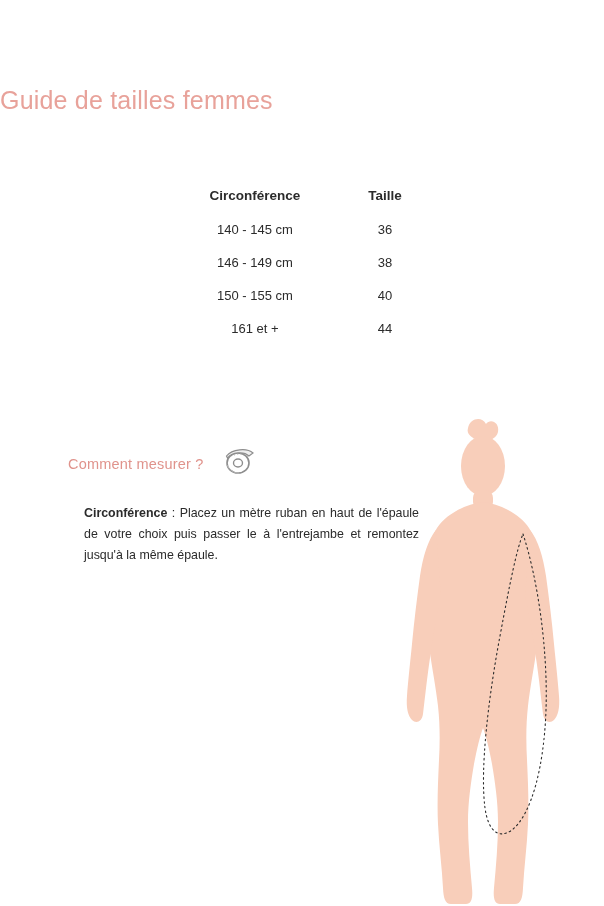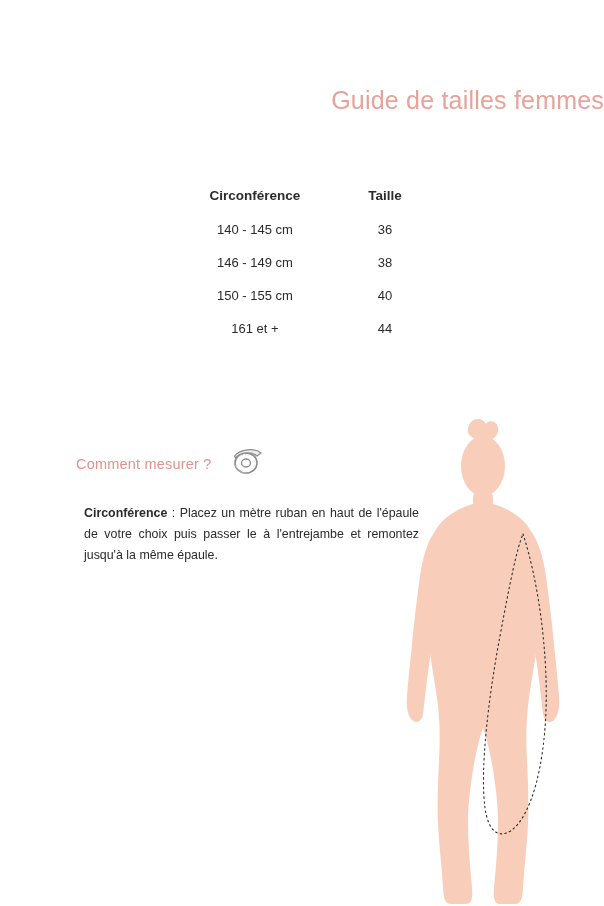--- a/index.html
+++ b/index.html
@@ -21,21 +21,21 @@
     width: 604px;
     height: 906px;
   }
 
   
   .title {
     position: absolute;
     top: 86px;
     left: 0;
     width: 604px;
-    text-align: right;
+    text-align: left;
     font-size: 25px;
     font-weight: 400;
     letter-spacing: 0.2px;
     color: #e8a29a;
   }
 
   
   .size-table {
     position: absolute;
     top: 188px;
@@ -61,21 +61,21 @@
     font-weight: normal;
     font-size: 13px;
   }
   .col-circ { width: 170px; }
   .col-size { width: 90px; }
 
   
   .howto {
     position: absolute;
     top: 447px;
-    left: 76px;
+    left: 68px;
     display: flex;
     align-items: center;
     gap: 16px;
   }
   .howto-label {
     font-size: 14.5px;
     color: #e0938c;
     letter-spacing: 0.2px;
   }
   .tape-icon {

